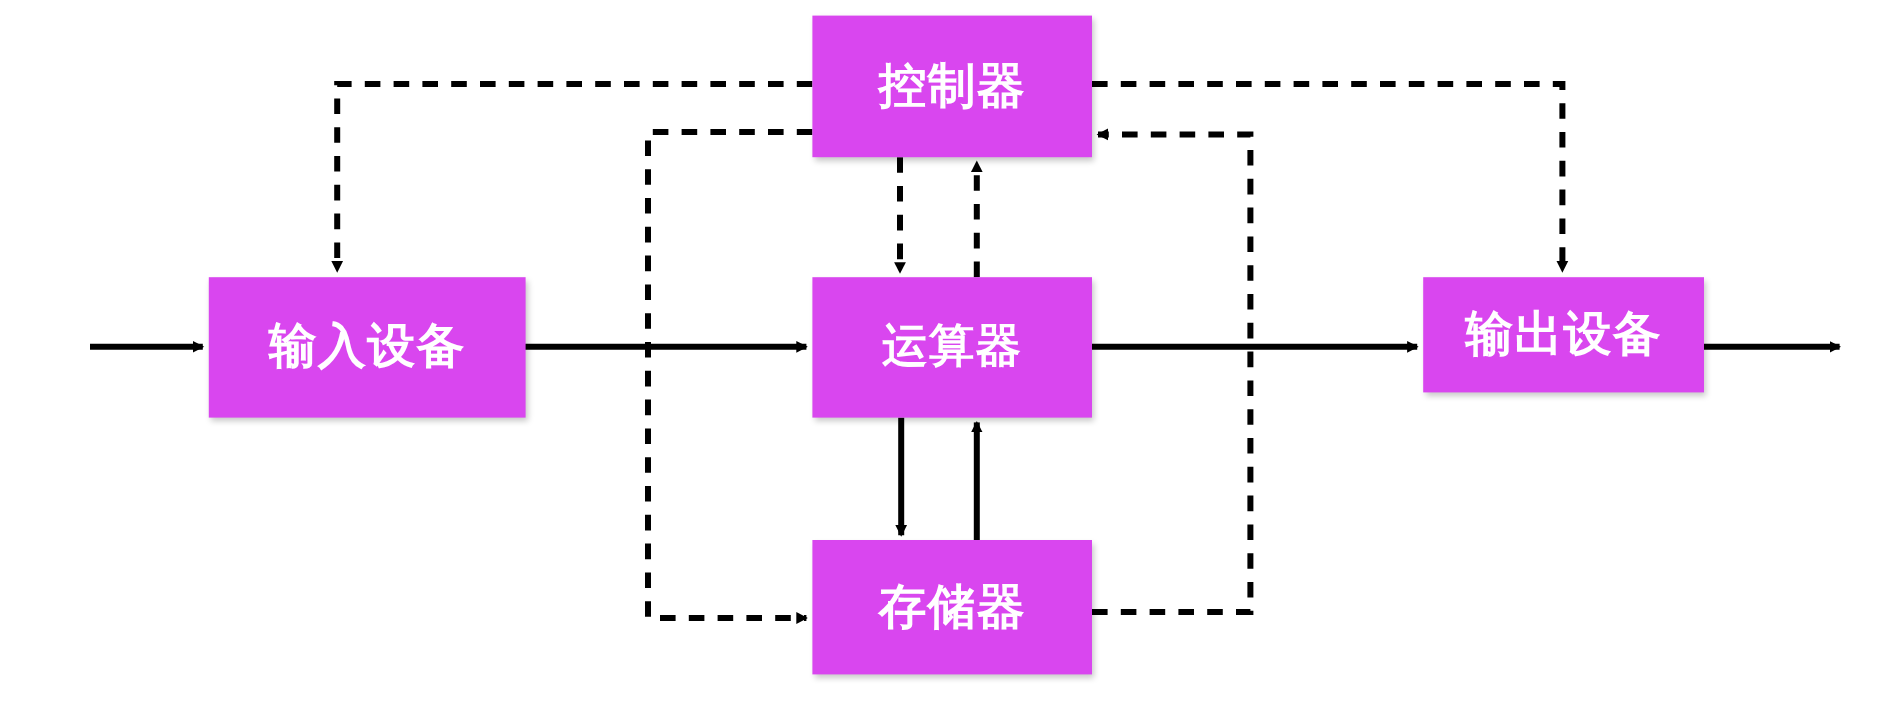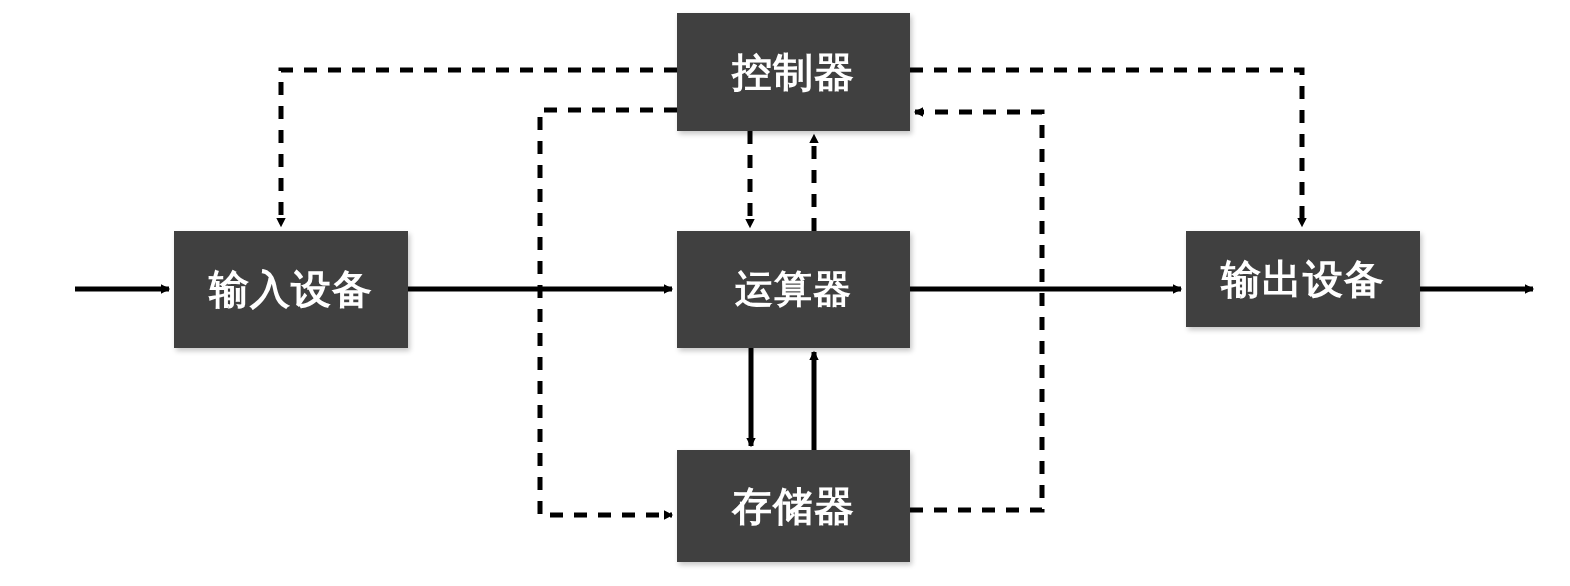--- a/index.html
+++ b/index.html
@@ -1,21 +1,21 @@
 <!DOCTYPE html>
 <html><head>
 <meta charset="utf-8">
 <style>
   html,body{margin:0;padding:0;background:#ffffff;}
   body{font-family:"Liberation Sans","DejaVu Sans",sans-serif;}
   #stage{position:relative;width:1570px;height:586px;background:#ffffff;overflow:hidden;}
   #stage svg{position:absolute;left:0;top:0;width:1570px;height:586px;}
   .node{
     position:absolute;
-    background:#404040;
+    background:#d946ef;
     box-shadow:2px 3px 5px rgba(0,0,0,0.22);
     display:flex;
     flex-direction:column;
     align-items:center;
     justify-content:center;
     color:#ffffff;
     font-weight:bold;
     line-height:1.12;
     letter-spacing:1px;
     z-index:5;
@@ -60,21 +60,21 @@
 
       <path d="M910,70 L1302,70 L1302,226" stroke-dasharray="13 11" marker-end="url(#ah)"></path>
 
       <path d="M677,110 L540,110 L540,515 L672,515" stroke-dasharray="13 11" marker-end="url(#ah)"></path>
 
       <path d="M910,510 L1042,510 L1042,112 L915,112" stroke-dasharray="13 11" marker-end="url(#ah)"></path>
 
     </g>
   </svg>
 
-  <div class="node" style="left:174px;top:231px;width:234px;height:117px;">
+  <div class="node" style="left:174px;top:231px;width:264px;height:117px;">
     <span class="ln f40">输入设备</span>
   </div>
 
   <div class="node" style="left:677px;top:13px;width:233px;height:118px;">
     <span class="ln f40">控制器</span>
   </div>
 
   <div class="node" style="left:677px;top:231px;width:233px;height:117px;">
     <span class="ln f38">运算器</span>
   </div>

